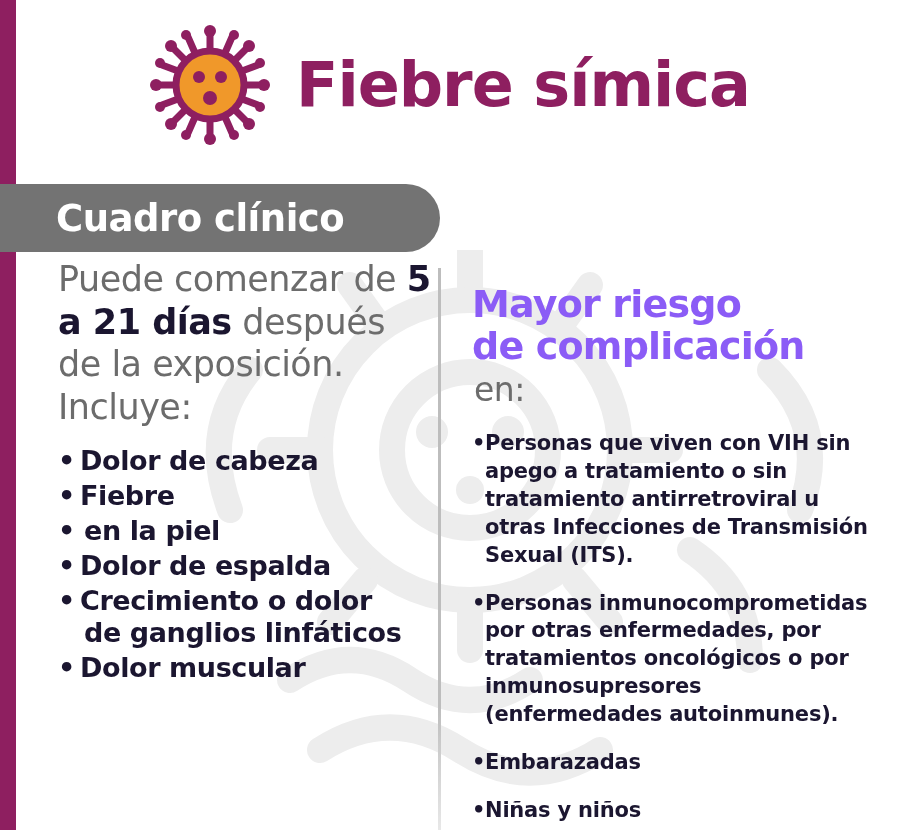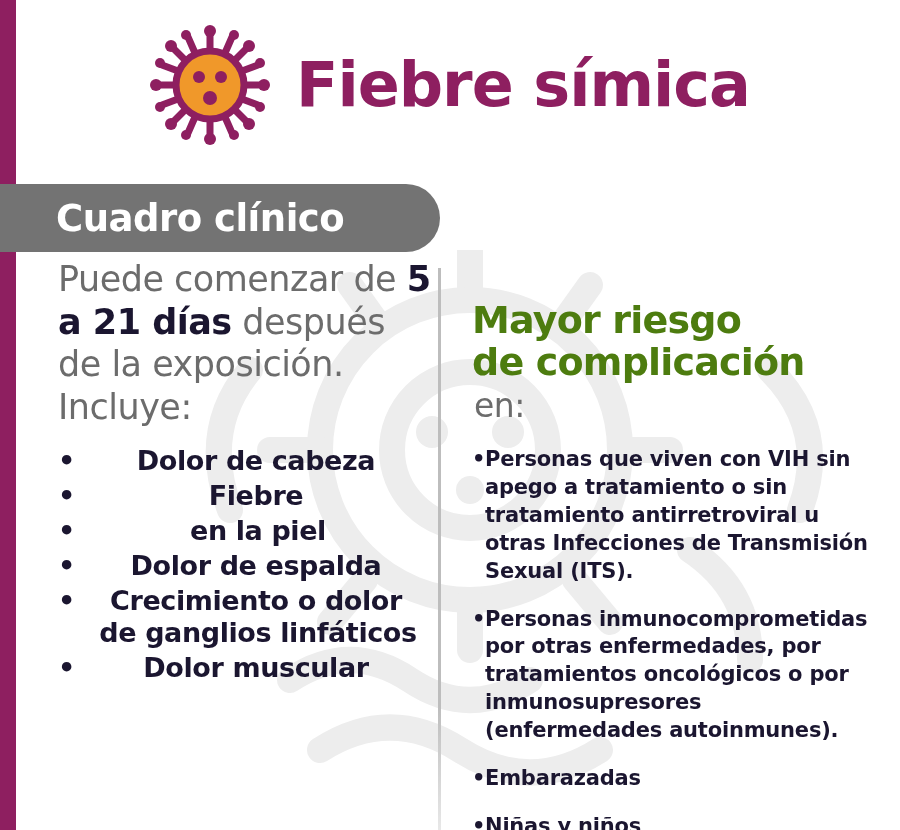--- a/index.html
+++ b/index.html
@@ -144,41 +144,40 @@
   }
   .sym-list li {
     position: relative;
     color: #1b1630;
     font-weight: bold;
     font-size: 27px;
     line-height: 1.22;
     letter-spacing: -0.4px;
     padding-left: 22px;
     margin-bottom: 2px;
-    text-align: center;
   }
   .sym-list li::before {
     content: "•";
     position: absolute;
     left: 0;
     top: 0;
   }
   .sym-list li .sub {
     display: block;
     padding-left: 4px;
   }
 
   
   .risk-title {
-    color: #4d7c0f;
+    color: #8b5cf6;
     font-weight: bold;
     font-size: 38px;
     line-height: 1.1;
     letter-spacing: -0.8px;
-    margin: 42px 0 0 0;
+    margin: 26px 0 0 0;
   }
   .risk-sub {
     color: #6c6c6c;
     font-size: 33px;
     line-height: 1.1;
     letter-spacing: -0.5px;
     margin: 4px 0 0 2px;
   }
   .risk-list {
     list-style: none;

